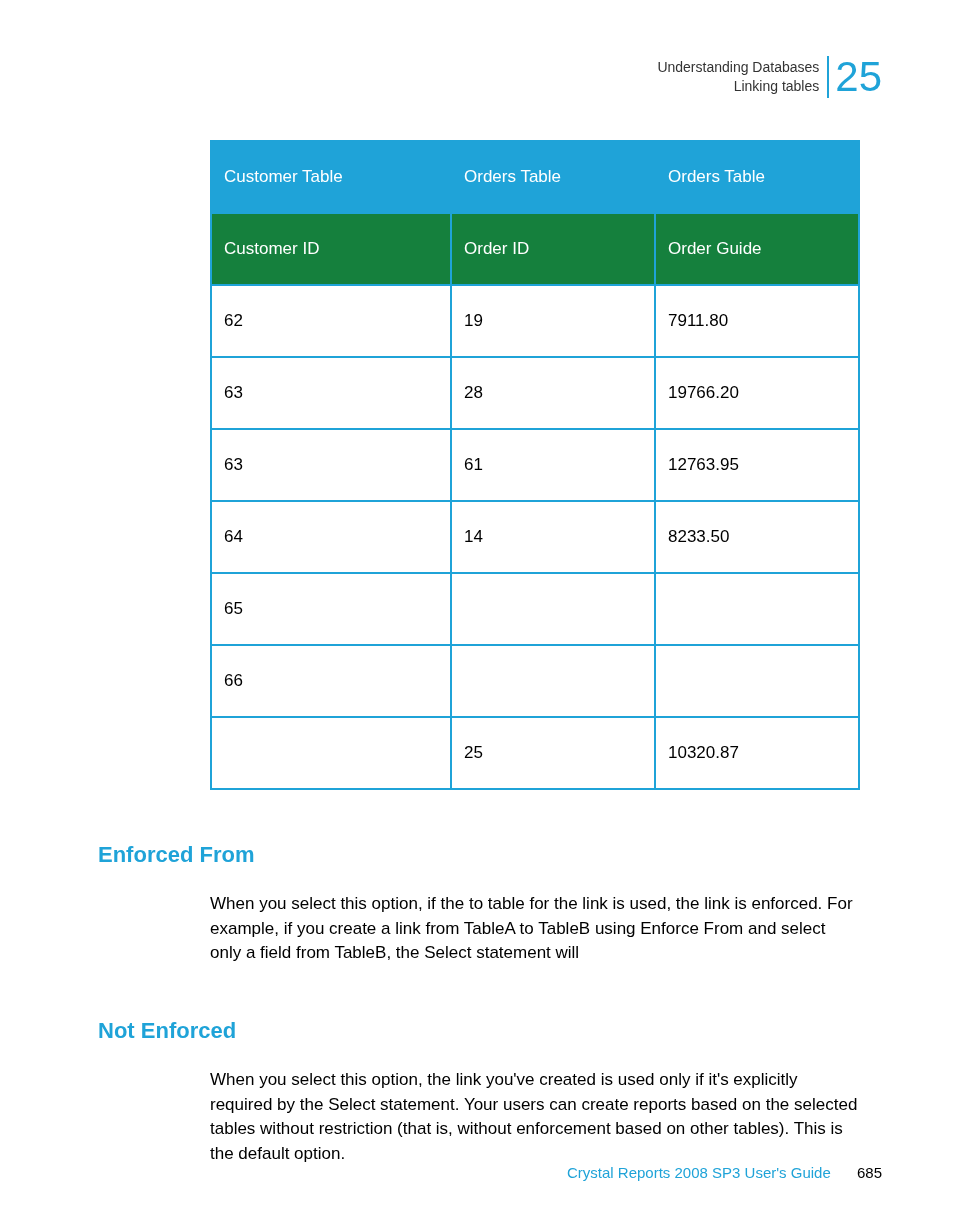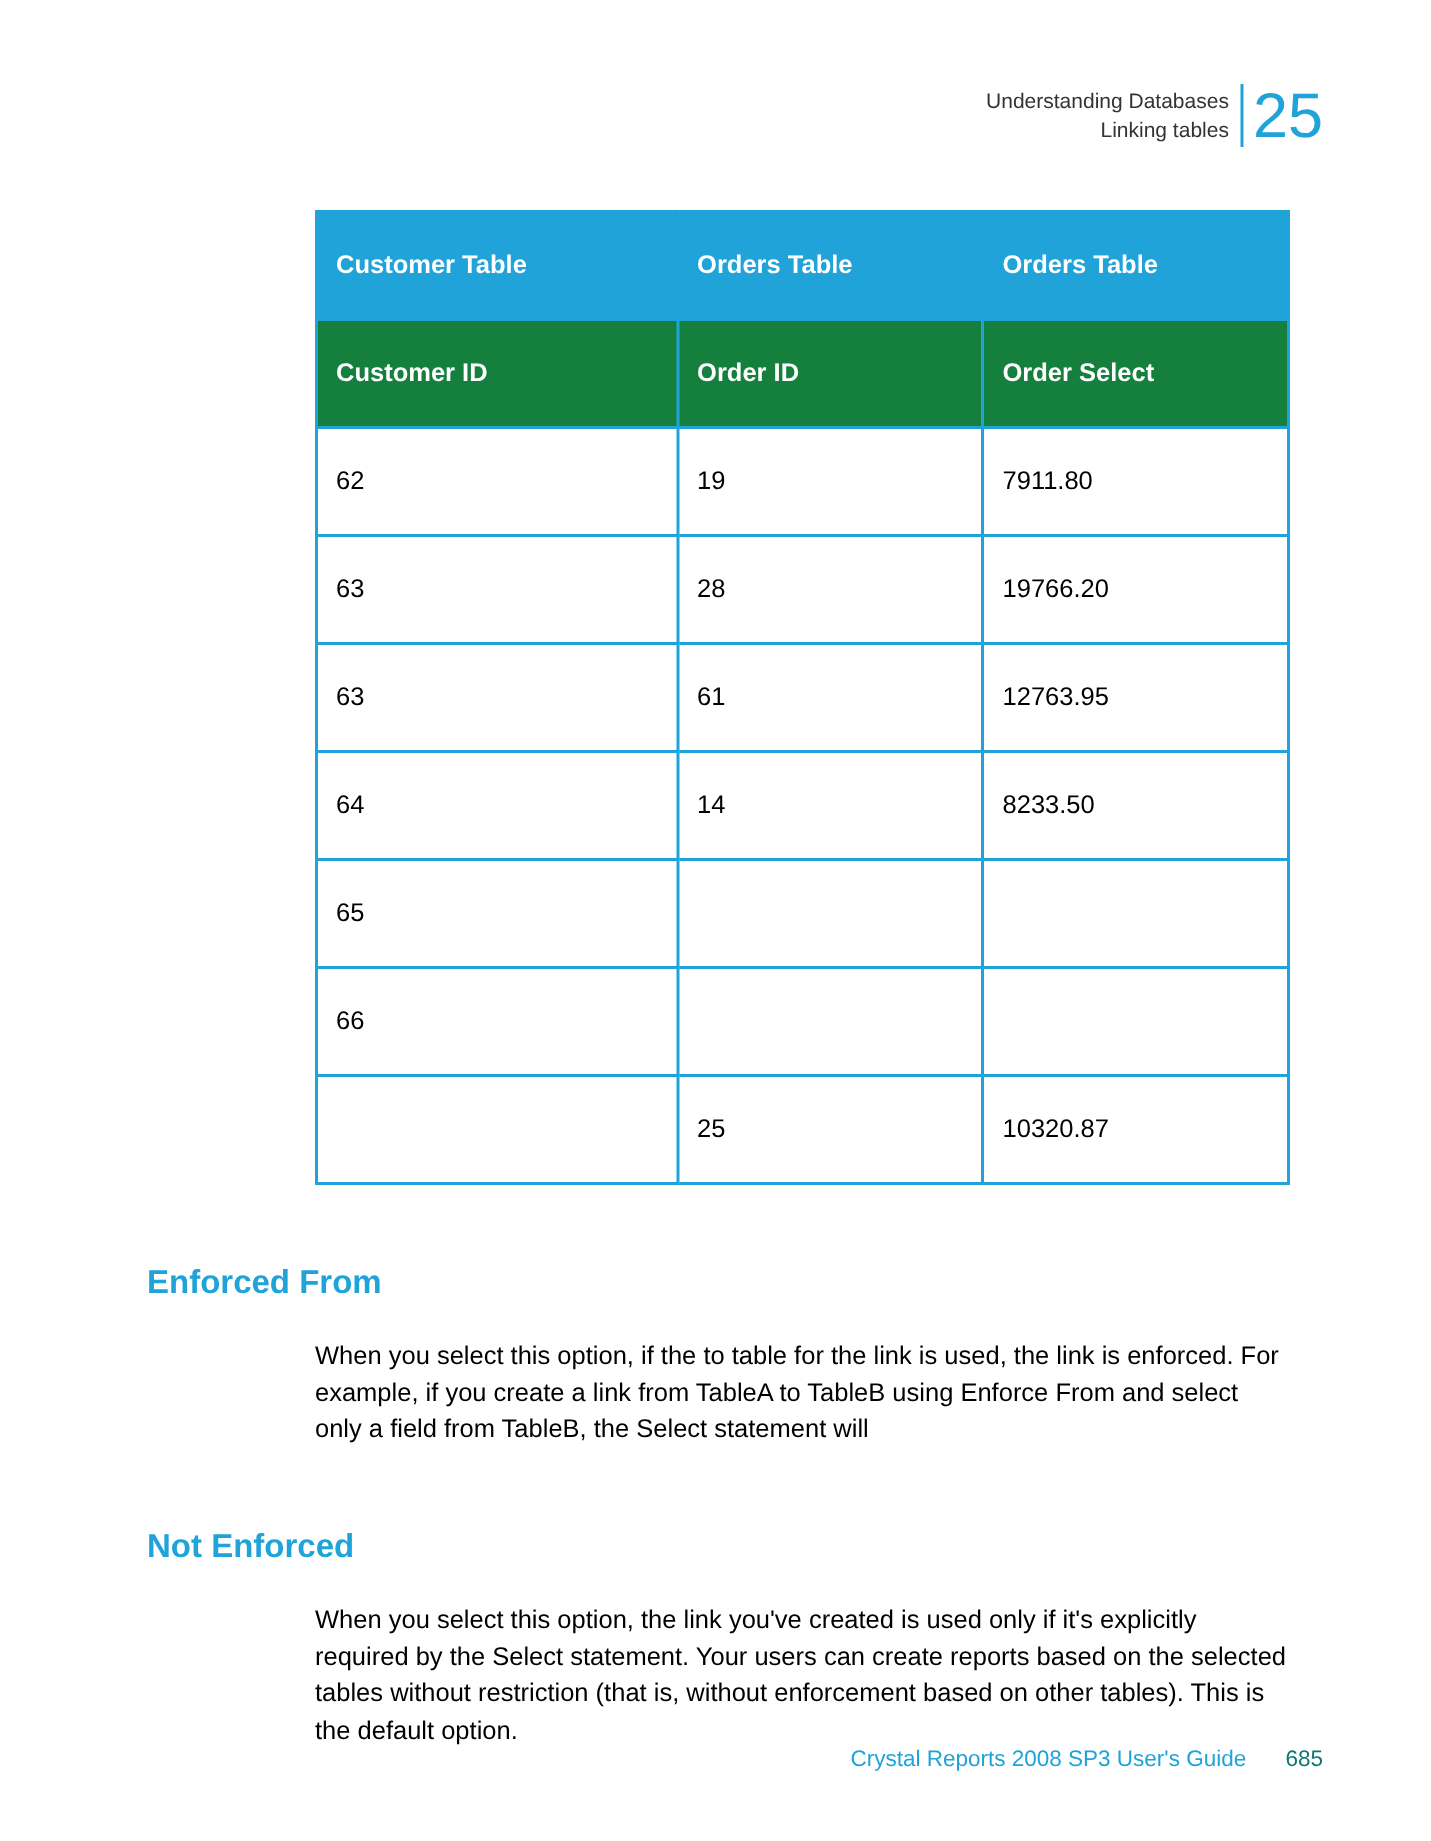--- a/index.html
+++ b/index.html
@@ -51,21 +51,21 @@
     border: 2px solid #1fa3d8;
     padding: 22px 12px;
     text-align: left;
     font-size: 17px;
     vertical-align: middle;
     height: 72px;
   }
   table.data-table th {
     background: #1fa3d8;
     color: #fff;
-    font-weight: bold;
+    font-weight: normal;
   }
   table.data-table .subhead th {
     background: #15803d;
     color: #fff;
   }
   .section {
     margin-top: 52px;
   }
   .section-heading {
     color: #1fa3d8;
@@ -80,21 +80,21 @@
     color: #000;
   }
   .footer {
     position: absolute;
     bottom: 46px;
     right: 72px;
     font-size: 15px;
     color: #1fa3d8;
   }
   .footer .pageno {
-    color: #0f766e;
+    color: #000000;
     margin-left: 22px;
   }
 </style>
 </head>
 <body>
 
 <div class="page-header">
   <div class="header-text">
     <span class="line1">Understanding Databases</span>
     <span class="line2">Linking tables</span>
@@ -107,21 +107,21 @@
   <table class="data-table">
     <thead>
       <tr>
         <th>Customer Table</th>
         <th>Orders Table</th>
         <th>Orders Table</th>
       </tr>
       <tr class="subhead">
         <th>Customer ID</th>
         <th>Order ID</th>
-        <th>Order Select</th>
+        <th>Order Guide</th>
       </tr>
     </thead>
     <tbody>
       <tr>
         <td>62</td>
         <td>19</td>
         <td>7911.80</td>
       </tr>
       <tr>
         <td>63</td>

